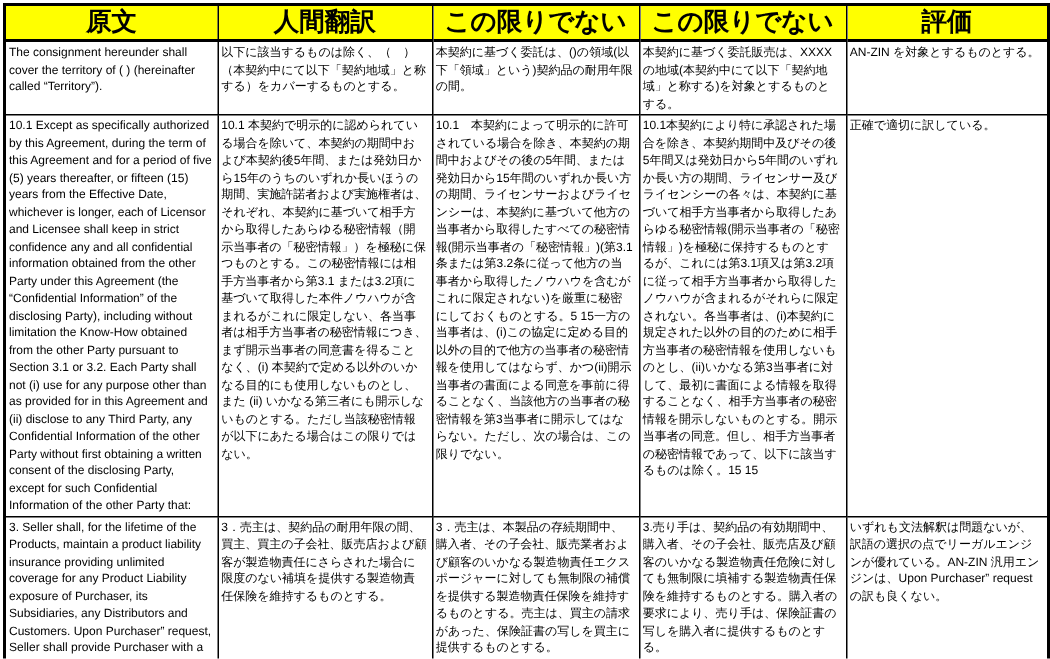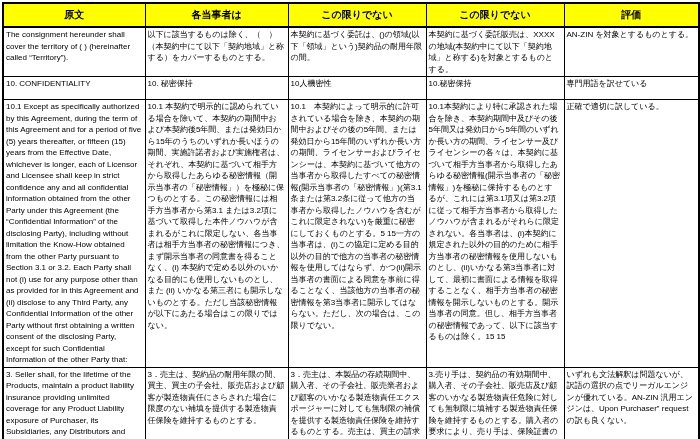--- a/index.html
+++ b/index.html
@@ -17,21 +17,21 @@
     border:1px solid #000000;
     vertical-align:top;
     padding:1px 3px 1px 2px;
     font-size:8px;
     line-height:11.5px;
     overflow:hidden;
     word-break:break-word;
   }
   .cmp th {
     background:var(--header-bg,#ffff00);
-    font-size:10px;
+    font-size:17px;
     font-weight:bold;
     text-align:center;
     vertical-align:middle;
     padding:3px 2px;
     border-bottom:2px solid #000;
   }
   tr.r-h  { height:24px; }
   tr.r-1  { height:37px;padding-left:47px; }
   tr.r-2  { height:23px; }
   tr.r-3  { height:240px; }
@@ -44,40 +44,33 @@
   <colgroup>
     <col style="width:142px">
     <col style="width:143px">
     <col style="width:138px">
     <col style="width:138px">
     <col style="width:135px">
   </colgroup>
   <thead>
     <tr class="r-h">
       <th>原文</th>
-      <th>各当事者は</th>
+      <th>人間翻訳</th>
       <th>この限りでない</th>
       <th>この限りでない</th>
       <th>評価</th>
     </tr>
   </thead>
   <tbody>
     <tr class="r-1">
       <td>The consignment hereunder shall cover the territory of (            ) (hereinafter called “Territory”).</td>
       <td>以下に該当するものは除く、（　）（本契約中にて以下「契約地域」と称する）をカバーするものとする。</td>
       <td>本契約に基づく委託は、()の領域(以下「領域」という)契約品の耐用年限の間。</td>
       <td>本契約に基づく委託販売は、XXXXの地域(本契約中にて以下「契約地域」と称する)を対象とするものとする。</td>
       <td>AN-ZIN を対象とするものとする。</td>
-    </tr>
-    <tr class="r-2">
-      <td>10. CONFIDENTIALITY</td>
-      <td>10. 秘密保持</td>
-      <td>10人機密性</td>
-      <td>10.秘密保持</td>
-      <td>専門用語を訳せている</td>
     </tr>
     <tr class="r-3">
       <td>10.1 Except as specifically authorized by this Agreement, during the term of this Agreement and for a period of five (5) years thereafter, or fifteen (15) years from the Effective Date, whichever is longer, each of Licensor and Licensee shall keep in strict confidence any and all confidential information obtained from the other Party under this Agreement (the “Confidential Information” of the disclosing Party), including without limitation the Know-How obtained from the other Party pursuant to Section 3.1 or 3.2. Each Party shall not (i) use for any purpose other than as provided for in this Agreement and (ii) disclose to any Third Party, any Confidential Information of the other Party without first obtaining a written consent of the disclosing Party, except for such Confidential Information of the other Party that:</td>
       <td>10.1 本契約で明示的に認められている場合を除いて、本契約の期間中および本契約後5年間、または発効日から15年のうちのいずれか長いほうの期間、実施許諾者および実施権者は、それぞれ、本契約に基づいて相手方から取得したあらゆる秘密情報（開示当事者の「秘密情報」）を極秘に保つものとする。この秘密情報には相手方当事者から第3.1 または3.2項に基づいて取得した本件ノウハウが含まれるがこれに限定しない、各当事者は相手方当事者の秘密情報につき、まず開示当事者の同意書を得ることなく、(i) 本契約で定める以外のいかなる目的にも使用しないものとし、また (ii) いかなる第三者にも開示しないものとする。ただし当該秘密情報が以下にあたる場合はこの限りではない。</td>
       <td>10.1　本契約によって明示的に許可されている場合を除き、本契約の期間中およびその後の5年間、または発効日から15年間のいずれか長い方の期間、ライセンサーおよびライセンシーは、本契約に基づいて他方の当事者から取得したすべての秘密情報(開示当事者の「秘密情報」)(第3.1条または第3.2条に従って他方の当事者から取得したノウハウを含むがこれに限定されない)を厳重に秘密にしておくものとする。5 15一方の当事者は、(i)この協定に定める目的以外の目的で他方の当事者の秘密情報を使用してはならず、かつ(ii)開示当事者の書面による同意を事前に得ることなく、当該他方の当事者の秘密情報を第3当事者に開示してはならない。ただし、次の場合は、この限りでない。</td>
       <td>10.1本契約により特に承認された場合を除き、本契約期間中及びその後5年間又は発効日から5年間のいずれか長い方の期間、ライセンサー及びライセンシーの各々は、本契約に基づいて相手方当事者から取得したあらゆる秘密情報(開示当事者の「秘密情報」)を極秘に保持するものとするが、これには第3.1項又は第3.2項に従って相手方当事者から取得したノウハウが含まれるがそれらに限定されない。各当事者は、(i)本契約に規定された以外の目的のために相手方当事者の秘密情報を使用しないものとし、(ii)いかなる第3当事者に対して、最初に書面による情報を取得することなく、相手方当事者の秘密情報を開示しないものとする。開示当事者の同意。但し、相手方当事者の秘密情報であって、以下に該当するものは除く。15 15</td>
       <td>正確で適切に訳している。</td>
     </tr>
     <tr class="r-4">
       <td>3. Seller shall, for the lifetime of the Products, maintain a product liability insurance providing unlimited coverage for any Product Liability exposure of Purchaser, its Subsidiaries, any Distributors and Customers. Upon Purchaser” request, Seller shall provide Purchaser with a copy of the insurance certificate.</td>

